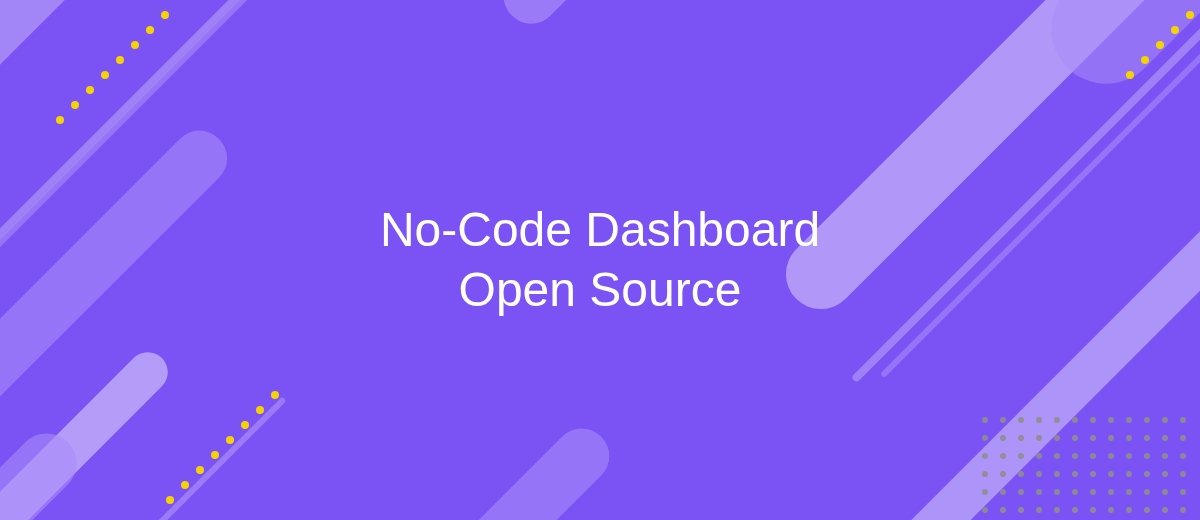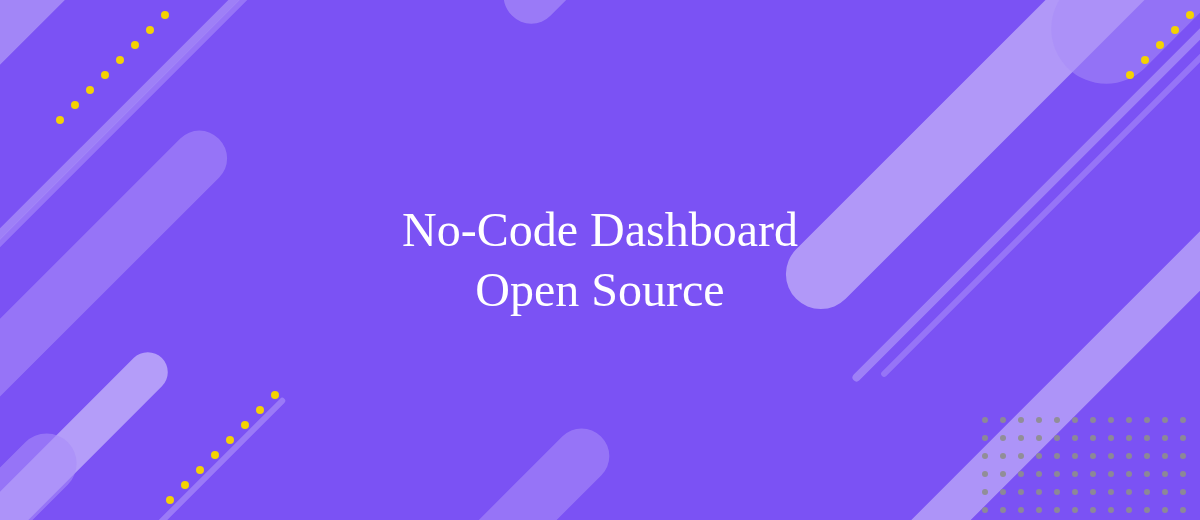--- a/index.html
+++ b/index.html
@@ -12,21 +12,20 @@
     font-family: Arial, Helvetica, sans-serif;
   }
   .bg { position: absolute; inset: 0; }
   .title-wrap {
     position: absolute;
     inset: 0;
     display: flex;
     align-items: center;
     justify-content: center;
     z-index: 10;
-    font-family: Liberation Serif, serif;
   }
   .title {
     color: #ffffff;
     font-size: 48px;
     font-weight: 400;
     text-align: center;
     line-height: 1.25;
     white-space: pre-line;
   }
 </style>

